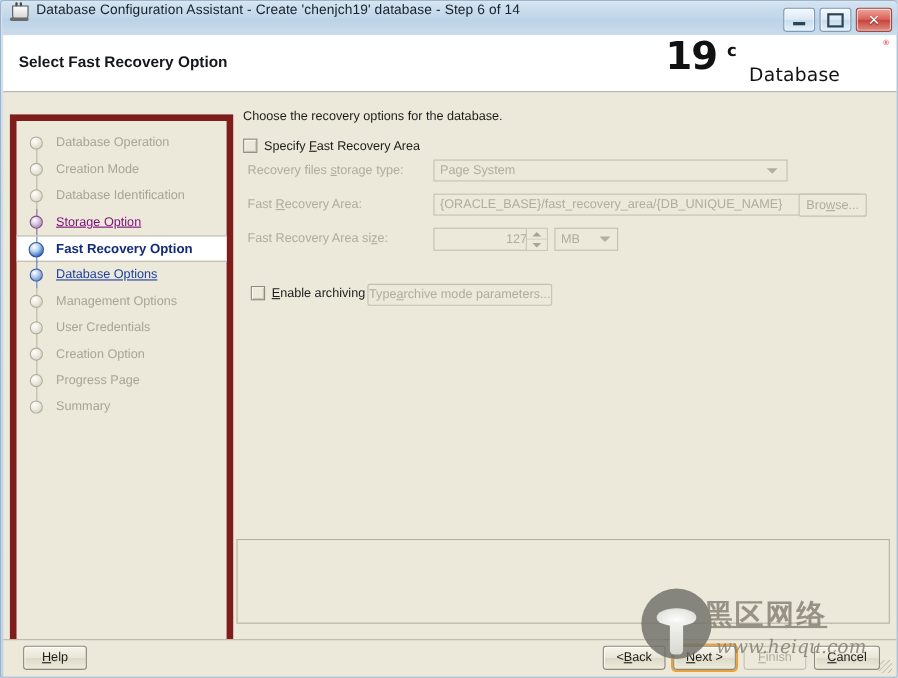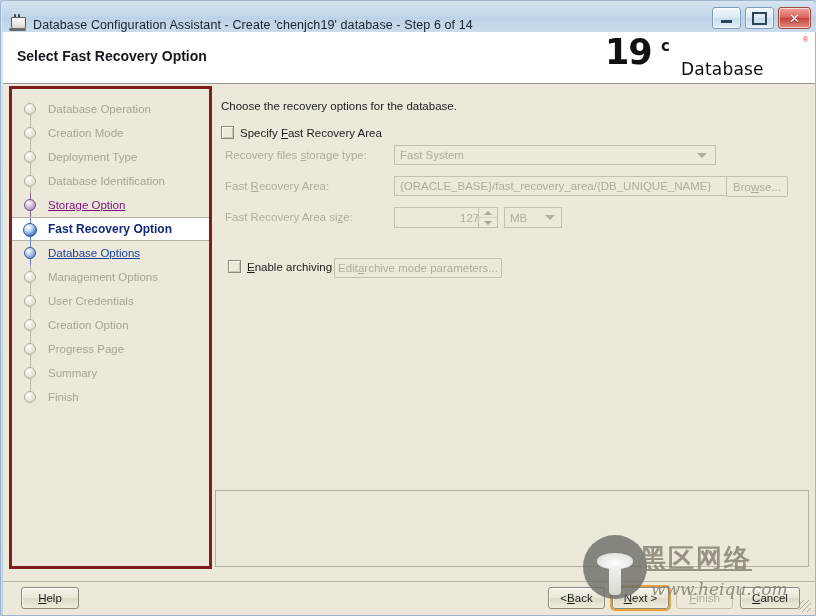--- a/index.html
+++ b/index.html
@@ -15,21 +15,21 @@
     border:1px solid #9cb5cc;
     border-radius:4px 4px 2px 2px;
     background-image:linear-gradient(#d9e6f2,#c3d8ea 60%,#bed4e8);
     padding:0;
   }
   
   .titlebar{
     position:absolute;left:1px;top:1px;width:814px;height:30px;
     background:linear-gradient(#d4e3f0,#c1d6e9 48%,#bcd2e7 52%,#cbdcec);
     border-radius:3px 3px 0 0;
-    display:flex;align-items:flex-end;
+    display:flex;align-items:flex-start;
   }
   .tb-icon{
     width:18px;height:18px;margin-left:7px;margin-right:6px;
     position:relative;flex:0 0 auto;
   }
   .tb-icon .cup{
     position:absolute;left:2px;top:3px;width:13px;height:12px;
     background:linear-gradient(#fdfdfd,#cfcfcf);
     border:1px solid #5a5a5a;border-radius:0 0 5px 5px;
   }
@@ -105,23 +105,23 @@
     position:absolute;left:76px;top:25px;
     font-family:"DejaVu Sans",sans-serif;
     font-size:17px;color:#111;letter-spacing:.2px;
   }
   
   .content{
     position:absolute;left:2px;top:83px;width:812px;height:497px;
     background:#ece9da;
   }
   .sidebar{
-    position:absolute;left:6px;top:2px;width:203px;height:483px;
-    background:#ece9da;
-    border:3px solid #7f1d1d;
+    position:absolute;left:6px;top:20px;width:203px;height:483px;
+    background:#ece9da;
+    border:6px solid #7f1d1d;
     box-sizing:border-box;
     overflow:hidden;
   }
   .steps{position:absolute;left:0;top:8px;width:203px;}
   .step{
     position:relative;height:24px;display:flex;align-items:center;
     box-sizing:border-box;
   }
   .step .rail{
     position:absolute;left:18px;top:0;width:1px;height:24px;background:#b9b5a6;
@@ -317,25 +317,20 @@
             <div class="label">Database Operation</div>
           </div>
           <div class="step">
             <div class="rail"></div>
             <div class="bullet"></div>
             <div class="label">Creation Mode</div>
           </div>
           <div class="step">
             <div class="rail"></div>
             <div class="bullet"></div>
-            <div class="label">Deployment Type</div>
-          </div>
-          <div class="step">
-            <div class="rail"></div>
-            <div class="bullet"></div>
             <div class="label">Database Identification</div>
           </div>
           <div class="step done">
             <div class="rail"></div>
             <div class="bullet"></div>
             <div class="label">Storage Option</div>
           </div>
           <div class="step current">
             <div class="rail"></div>
             <div class="bullet"></div>
@@ -363,41 +358,36 @@
           </div>
           <div class="step">
             <div class="rail"></div>
             <div class="bullet"></div>
             <div class="label">Progress Page</div>
           </div>
           <div class="step">
             <div class="rail"></div>
             <div class="bullet"></div>
             <div class="label">Summary</div>
-          </div>
-          <div class="step">
-            <div class="rail"></div>
-            <div class="bullet"></div>
-            <div class="label">Finish</div>
           </div>
         </div>
     </div>
 
     <div class="main">
 
       <div class="intro">Choose the recovery options for the database.</div>
 
       <div class="cbrow" style="left:6px;top:40px;">
         <div class="cbox"></div>
         <div class="cblabel"><span>Specify </span><span class="mn">F</span><span>ast Recovery Area</span></div>
       </div>
 
       <div class="flabel" style="left:10px;top:63px;width:162px;"><span>Recovery files </span><span class="mn">s</span><span>torage type:</span></div>
       <div class="fld" style="left:179px;top:59px;width:322px;height:20px;">
-        <span class="txt">Fast System</span>
+        <span class="txt">Page System</span>
         <span class="arrow-dn"></span>
       </div>
 
       <div class="flabel" style="left:10px;top:94px;width:162px;"><span>Fast </span><span class="mn">R</span><span>ecovery Area:</span></div>
       <div class="fld" style="left:179px;top:90px;width:388px;height:20px;">
         <span class="txt">{ORACLE_BASE}/fast_recovery_area/{DB_UNIQUE_NAME}</span>
       </div>
       <div class="btn-dis" style="left:511px;top:90px;width:62px;height:21px;">
           <span>Bro</span>
           <span class="mn">w</span>
@@ -419,21 +409,21 @@
       <div class="fld" style="left:289px;top:121px;width:58px;height:21px;">
         <span class="txt">MB</span>
         <span class="arrow-dn" style="margin-right:6px;"></span>
       </div>
 
       <div class="cbrow" style="left:13px;top:174px;">
         <div class="cbox"></div>
         <div class="cblabel"><span class="mn">E</span><span>nable archiving</span></div>
       </div>
       <div class="btn-dis" style="left:119px;top:172px;width:168px;height:20px;">
-          <span>Edit </span>
+          <span>Type </span>
           <span class="mn">a</span>
           <span>rchive mode parameters...</span>
         </div>
     </div>
 
     <div class="msgpanel"></div>
   </div>
 
   <div class="footer">
     <div class="btn" style="left:18px;width:58px;">

